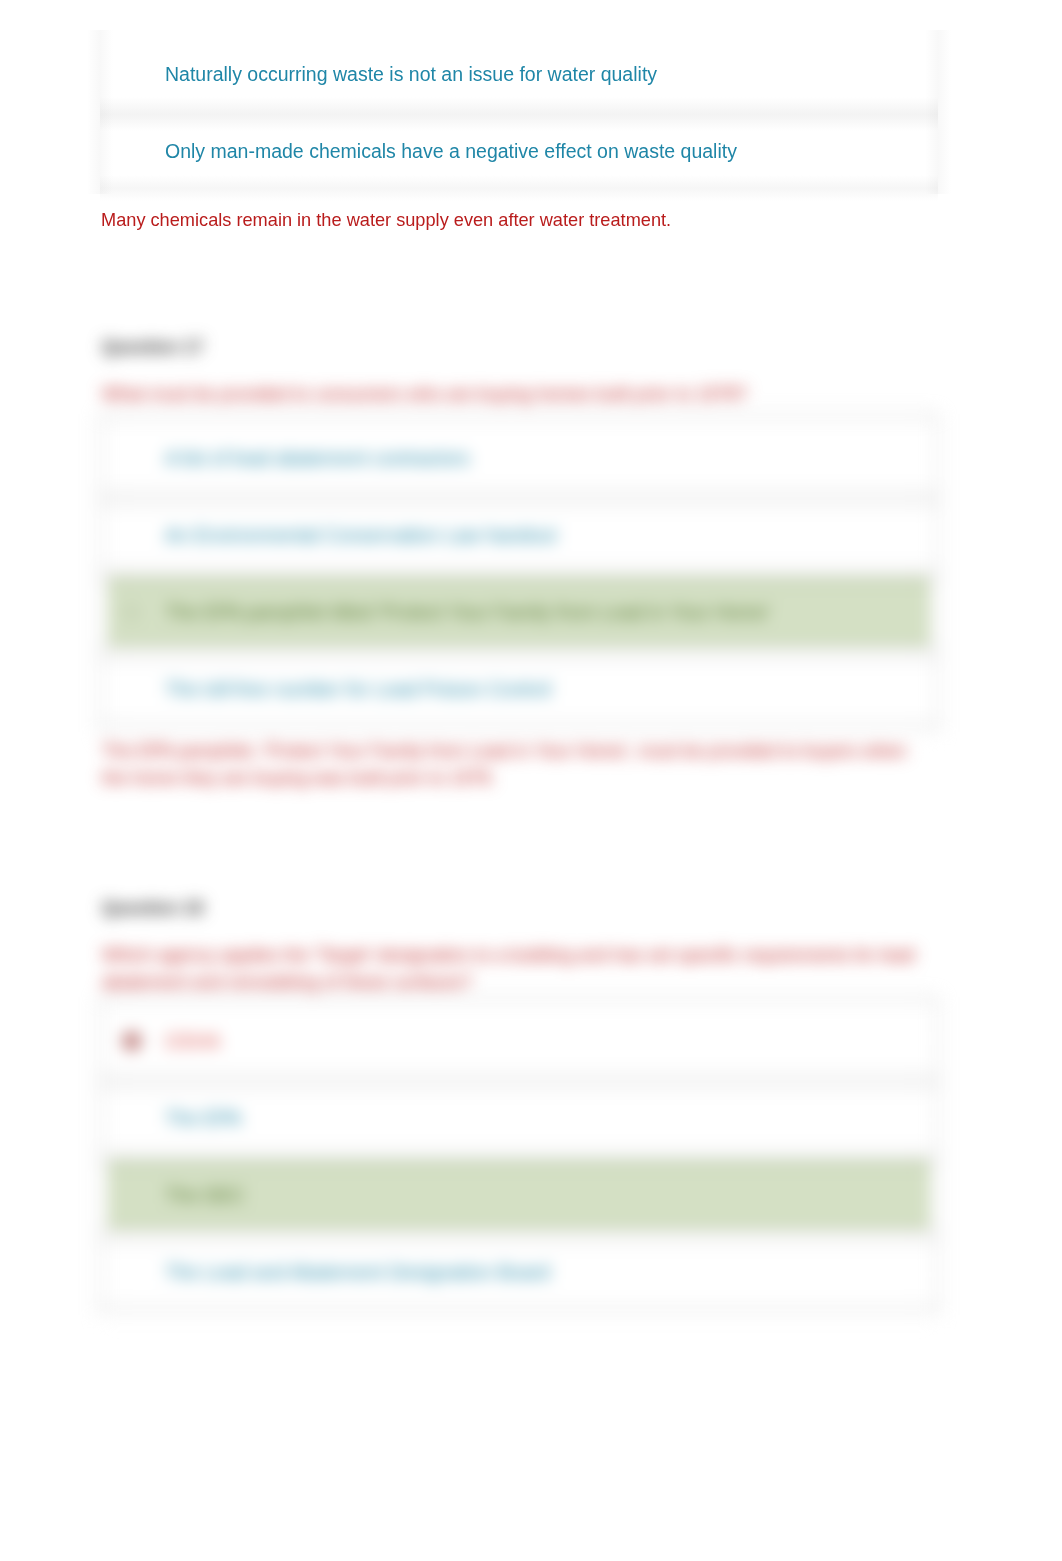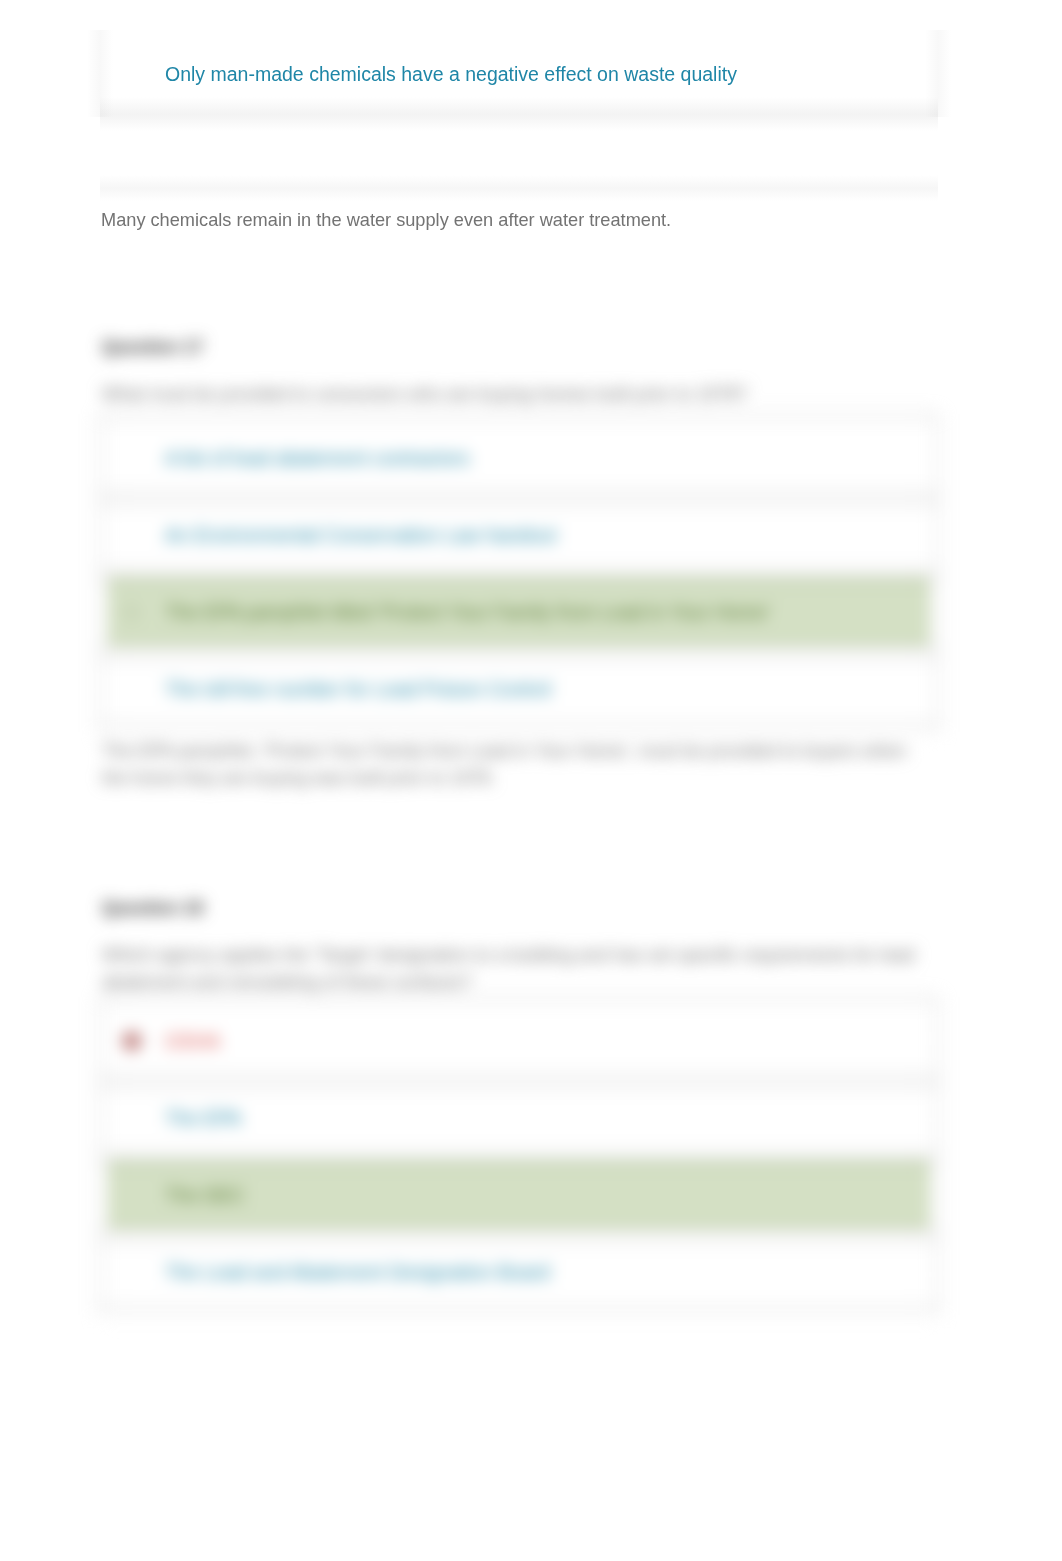--- a/index.html
+++ b/index.html
@@ -32,31 +32,35 @@
   .radio.sel-correct:after{content:"";display:block;width:7px;height:7px;
          border-radius:50%;background:#e6eddd;margin:3.5px;}
   .radio.sel-wrong{border:2px solid #a7504d;background:#a7504d;}
   .radio.sel-wrong:after{content:"";display:block;width:7px;height:7px;
          border-radius:50%;background:#ffffff;margin:3.5px;}
   .atext{font-size:19.5px;color:#1f86a7;line-height:24px;white-space:nowrap;transform:translateZ(0);}
   .ansrow.correct .atext{color:#56792f;}
   .ansrow.wrong .atext{color:#d9534f;}
 
   
-  .para{position:absolute;font-size:18.2px;color:#737373;line-height:27px;transform:translateZ(0);}
+  .para{position:absolute;font-size:18.2px;color:#b91c1c;line-height:27px;transform:translateZ(0);}
   .qhead{position:absolute;font-size:17.7px;font-weight:bold;color:#2e2e2e;line-height:22px;transform:translateZ(0);}
   .blurA{filter:blur(8px);}
 </style>
 </head>
 <body>
 
 <div class="page">
 
   <div class="ansbox" style="top:30px;height:162px;">
    <div class="rows">
+    <div class="ansrow">
+      <span class="radio"></span>
+      <span class="atext">Naturally occurring waste is not an issue for water quality</span>
+    </div>
     <div class="ansrow">
       <span class="radio"></span>
       <span class="atext">Only man-made chemicals have a negative effect on waste quality</span>
     </div>
     <div class="sep" style="top:59px"></div>
     <div class="sep edge" style="top:137px"></div>
     <div class="vsep" style="left:-21px"></div>
     <div class="vsep" style="right:-21px"></div>
    </div>
   </div>

